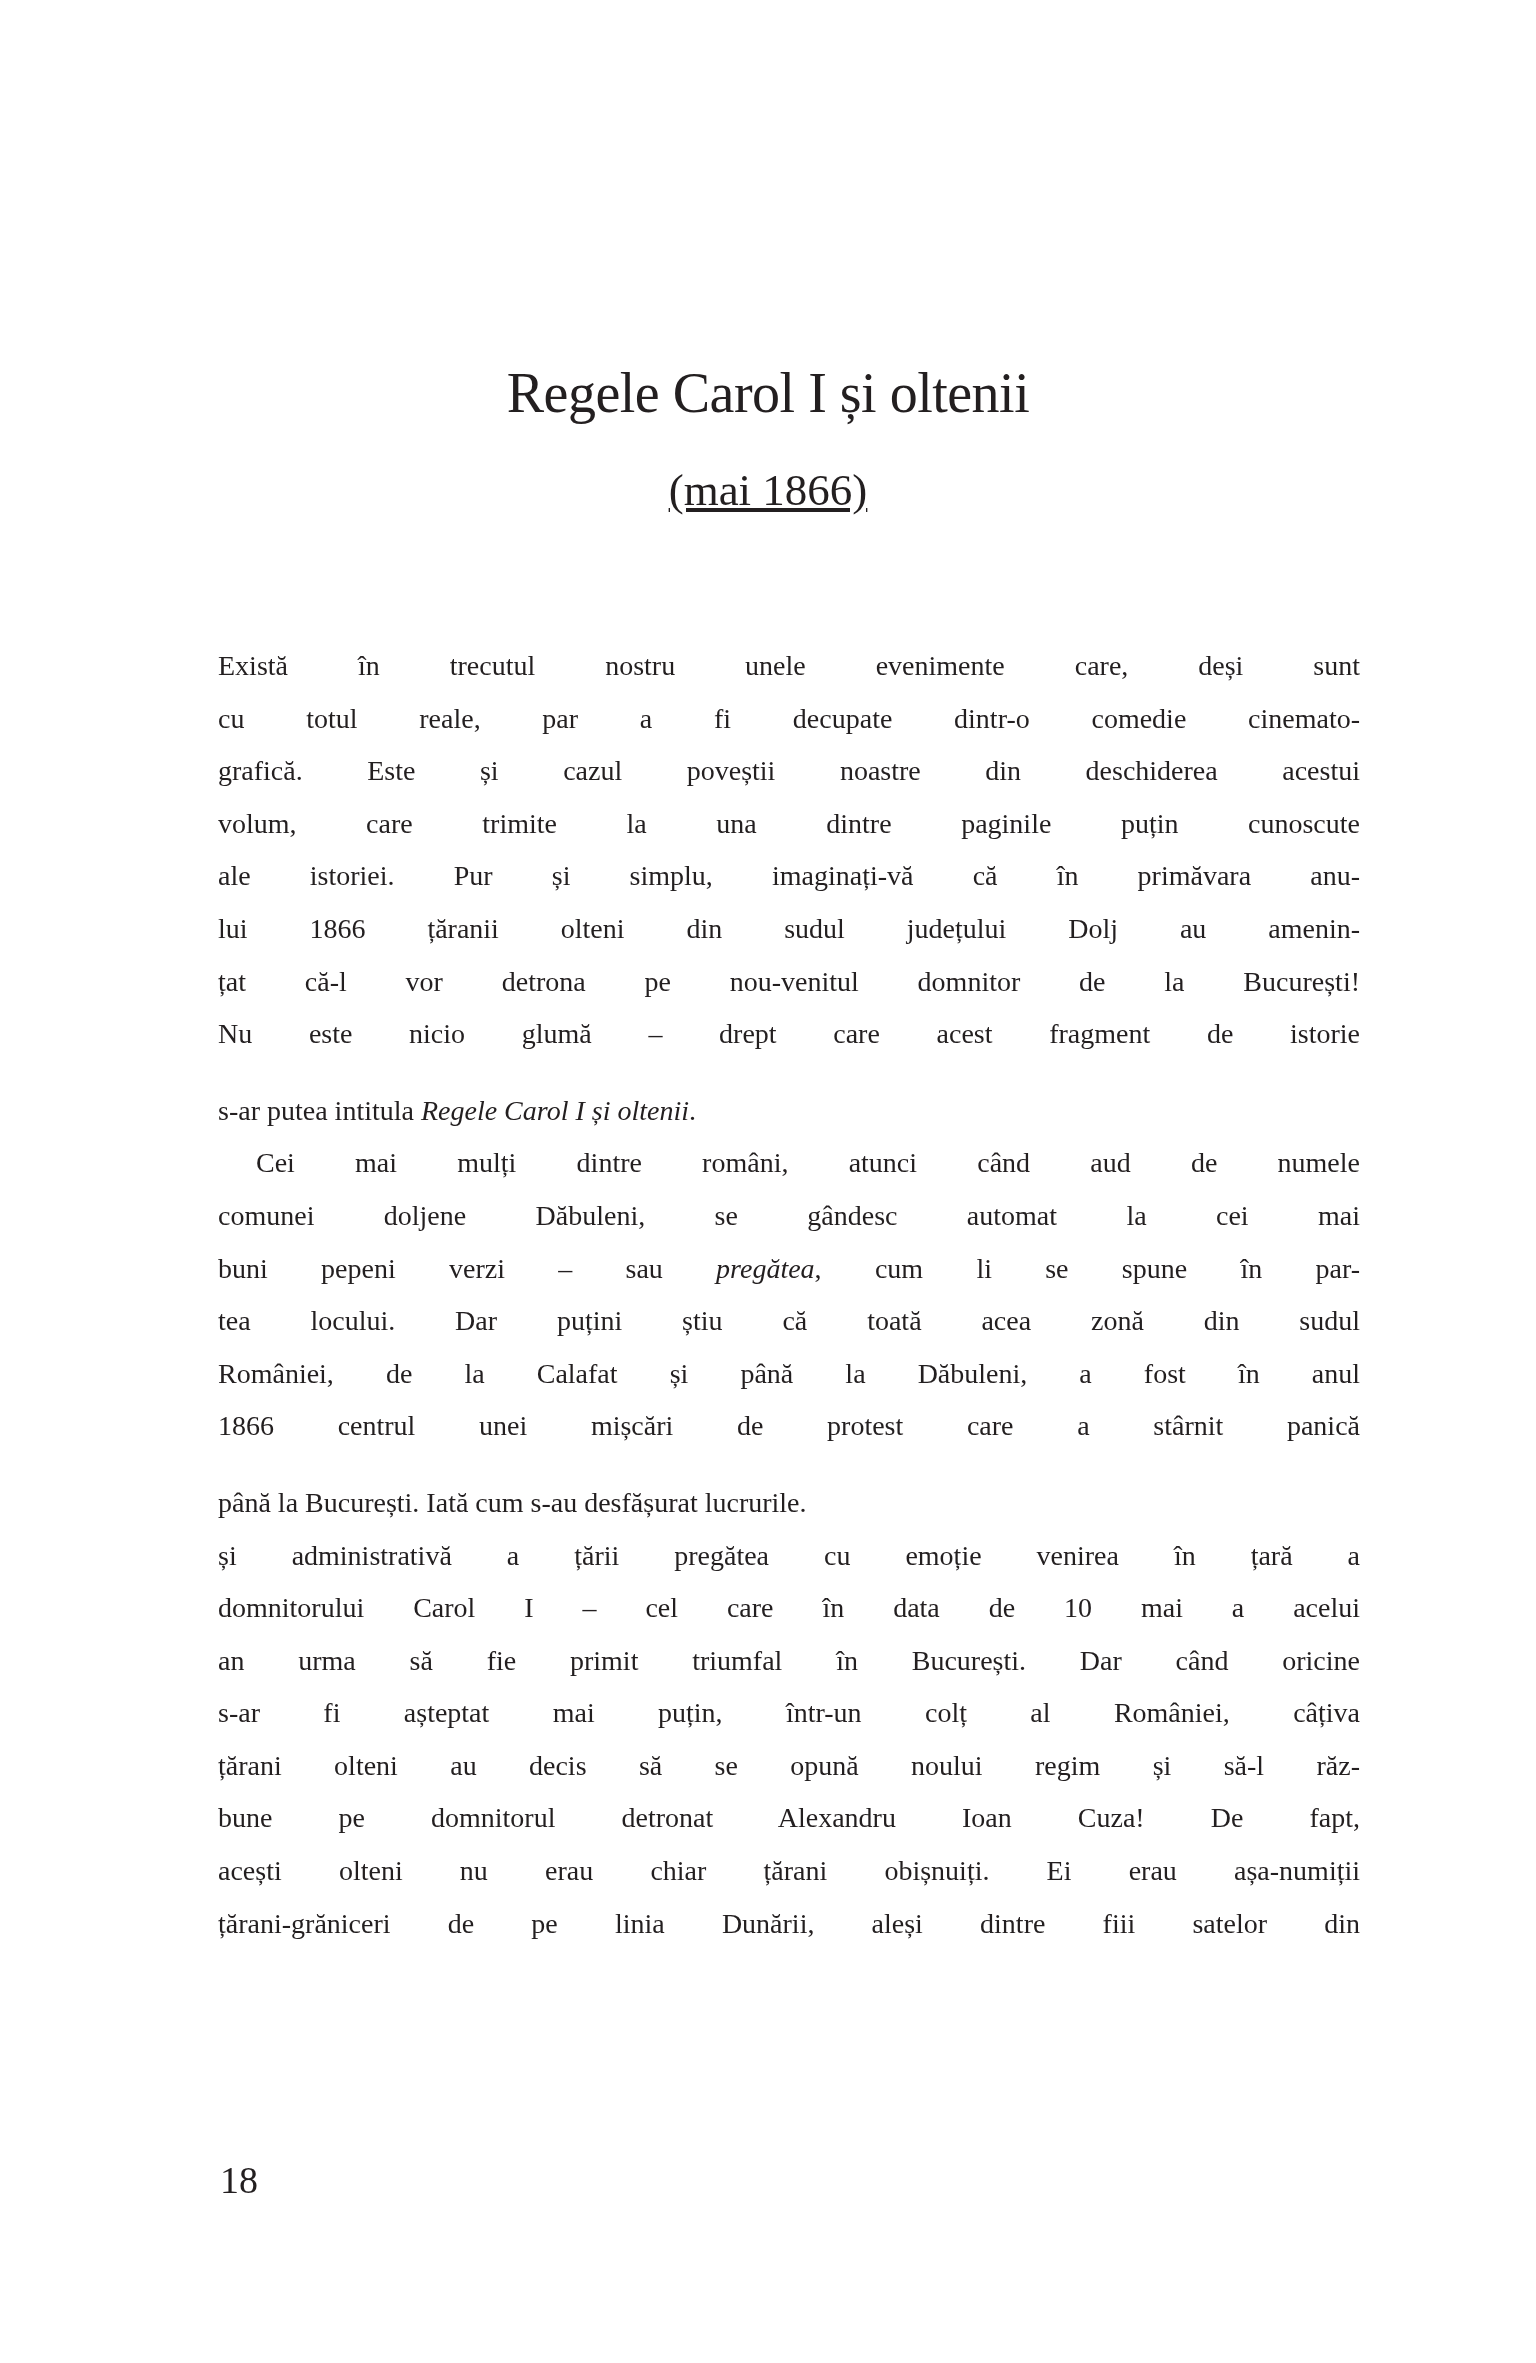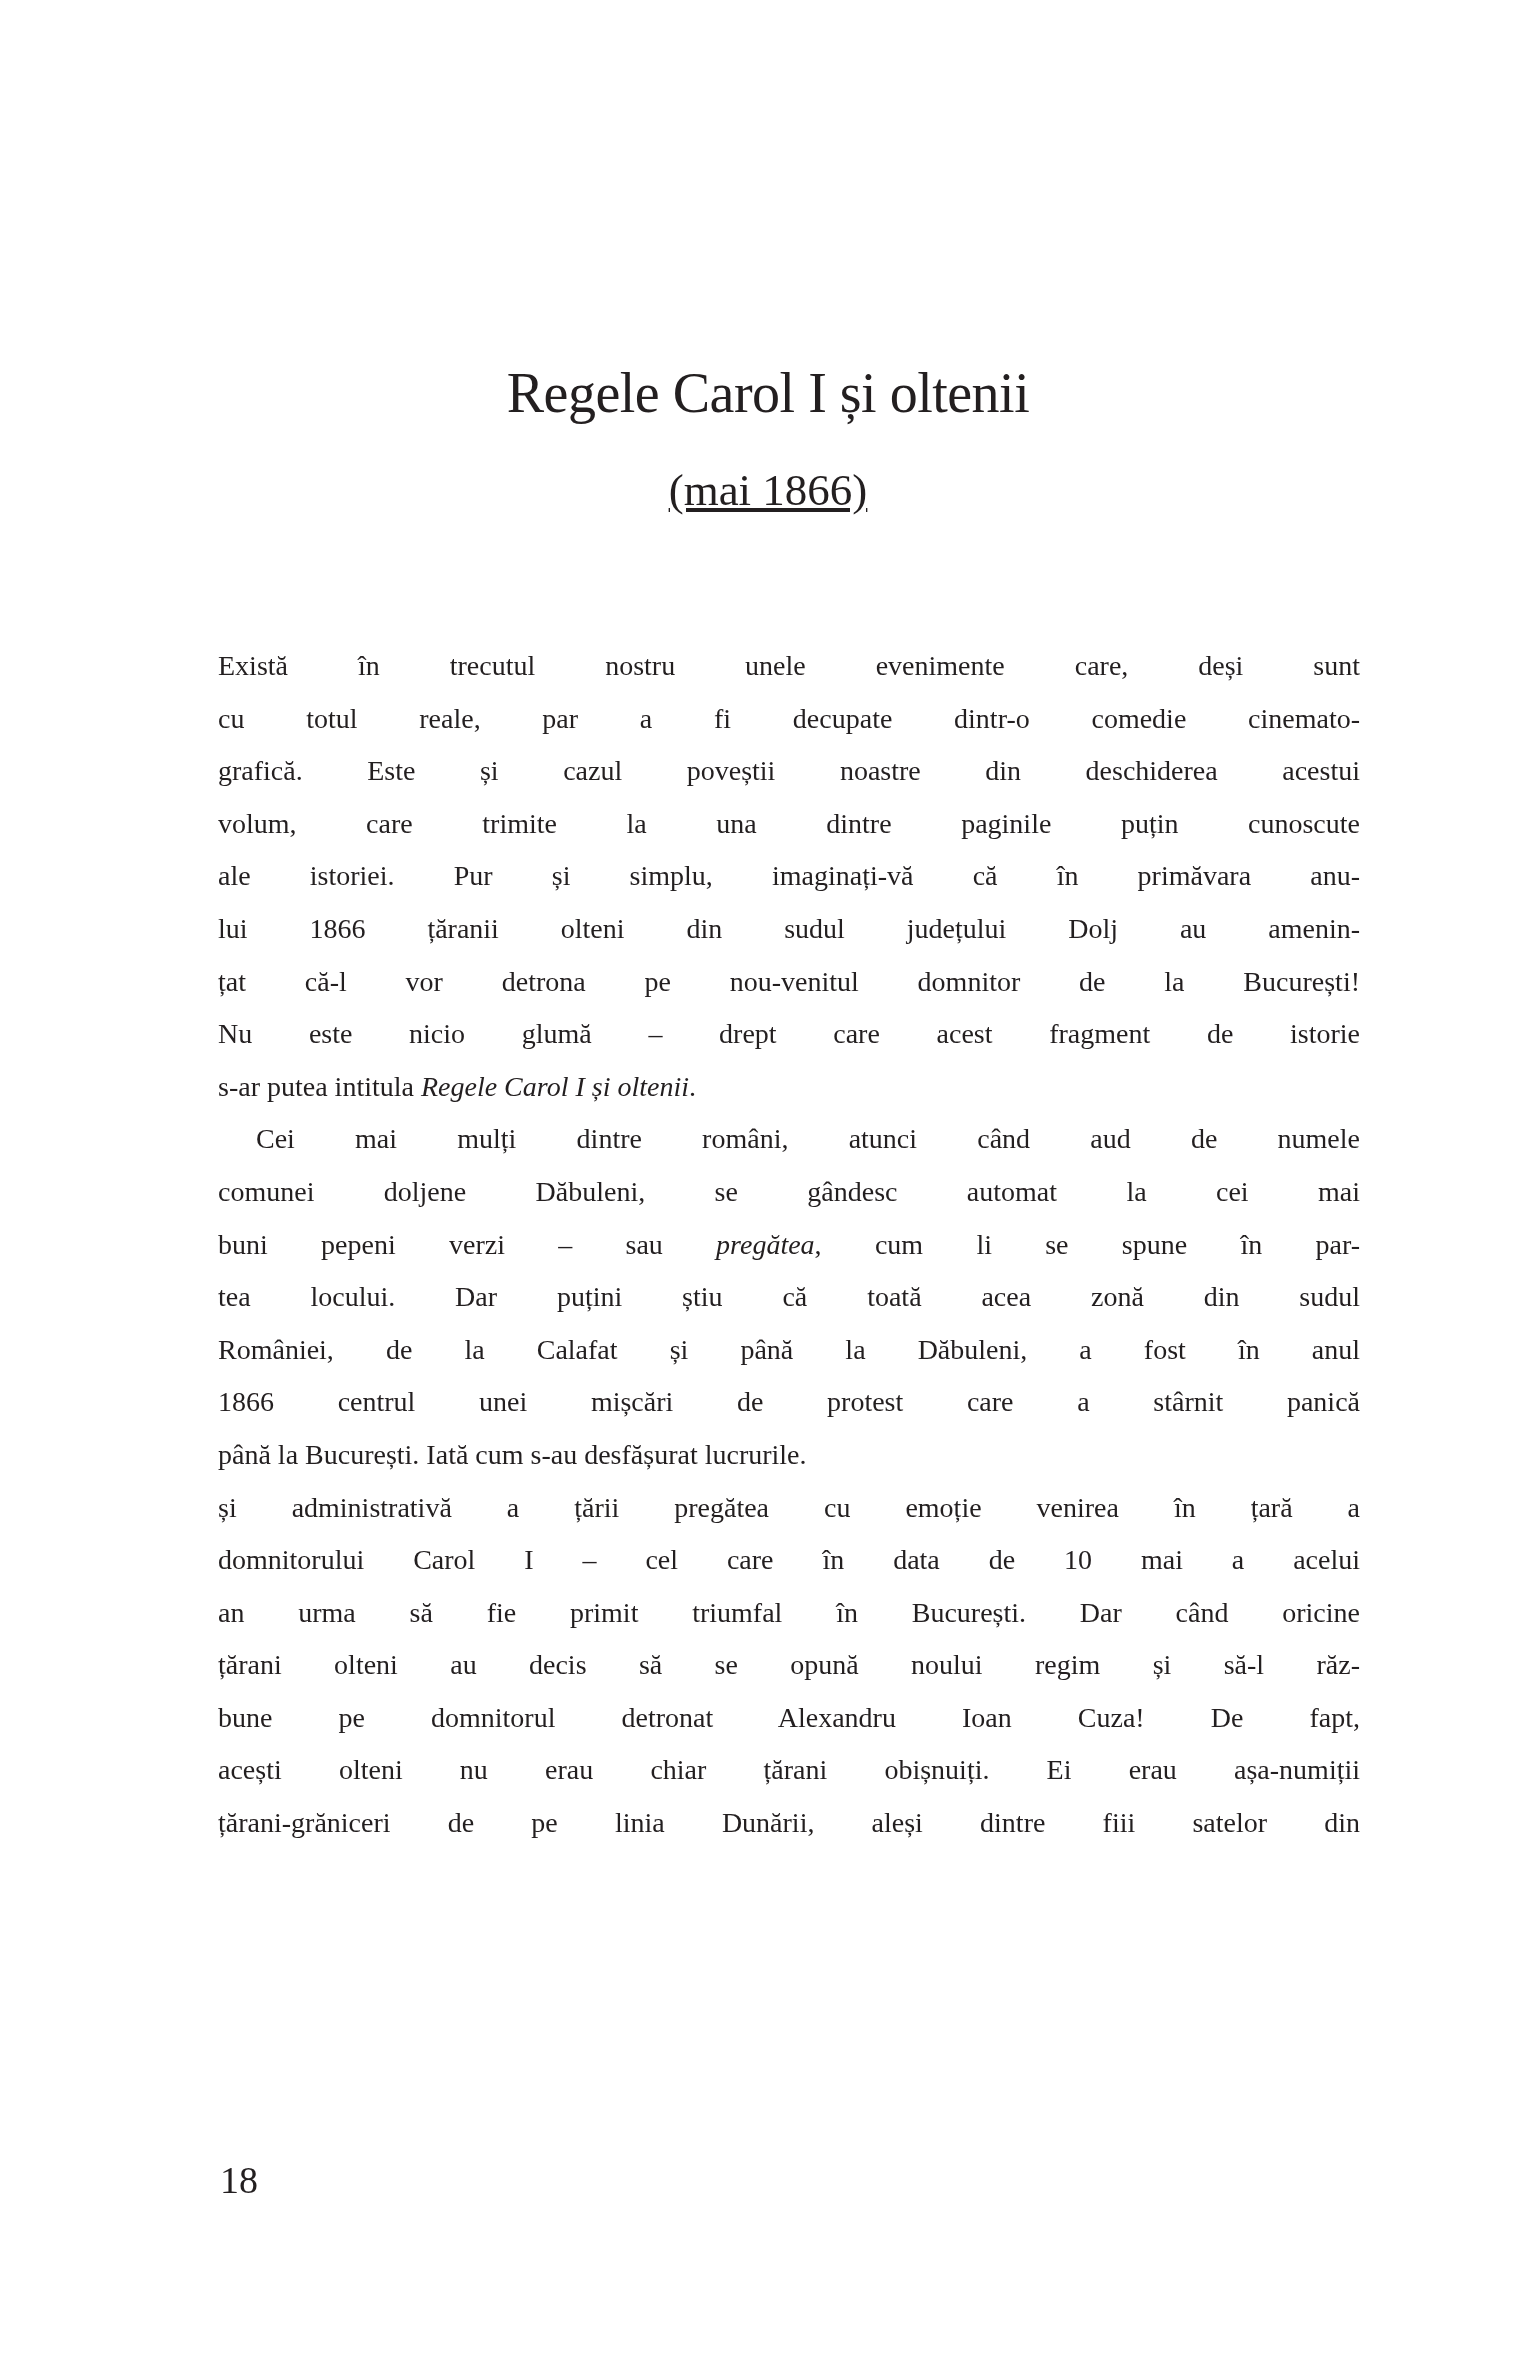--- a/index.html
+++ b/index.html
@@ -5,21 +5,21 @@
   html, body { margin: 0; padding: 0; background: #ffffff; }
   body { width: 1536px; height: 2363px; position: relative; overflow: hidden;
          font-family: "Liberation Serif", "DejaVu Serif", serif; color: #231f20; }
   .title { position: absolute; left: 0; width: 1536px; top: 358px; text-align: center;
            font-size: 56px; line-height: 70px; letter-spacing: -0.5px; }
   .subtitle { position: absolute; left: 0; width: 1536px; top: 462px; text-align: center;
               font-size: 45px; line-height: 56px; text-decoration: underline; }
   .body { position: absolute; left: 218px; top: 640px; width: 1142px; }
   .line { display: block; height: 52.6px; line-height: 52.6px; font-size: 28px;
           white-space: nowrap; text-align: justify; text-align-last: justify; }
-  .line.last { text-align-last: left; }
+  .line.last { text-align-last: left; margin-top: 24px; }
   .line.indent { padding-left: 38px; }
   .line em { font-style: italic; }
   .pageno { position: absolute; left: 220px; top: 2158px; font-size: 38px; line-height: 44px; }
 </style>
 </head>
 <body>
 
 <div class="title">Regele Carol I și oltenii</div>
 <div class="subtitle">(mai 1866)</div>
 
@@ -44,20 +44,21 @@
     <span class="line">tea locului. Dar puțini știu că toată acea zonă din sudul</span>
     <span class="line">României, de la Calafat și până la Dăbuleni, a fost în anul</span>
     <span class="line">1866 centrul unei mișcări de protest care a stârnit panică</span>
     <span class="line last">până la București. Iată cum s-au desfășurat lucrurile.</span>
   </div>
 
   <div>
     <span class="line">și administrativă a țării pregătea cu emoție venirea în țară a</span>
     <span class="line">domnitorului Carol I – cel care în data de 10 mai a acelui</span>
     <span class="line">an urma să fie primit triumfal în București. Dar când oricine</span>
+    <span class="line">s-ar fi așteptat mai puțin, într-un colț al României, câțiva</span>
     <span class="line">țărani olteni au decis să se opună noului regim și să-l răz-</span>
     <span class="line">bune pe domnitorul detronat Alexandru Ioan Cuza! De fapt,</span>
     <span class="line">acești olteni nu erau chiar țărani obișnuiți. Ei erau așa-numiții</span>
     <span class="line">țărani-grăniceri de pe linia Dunării, aleși dintre fiii satelor din</span>
   </div>
 </div>
 
 <div class="pageno">18</div>
 
 </body></html>

